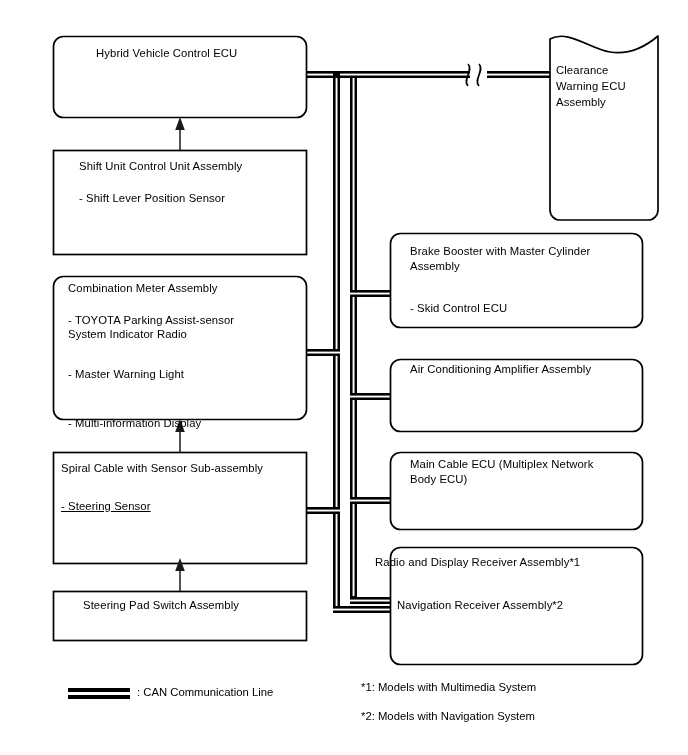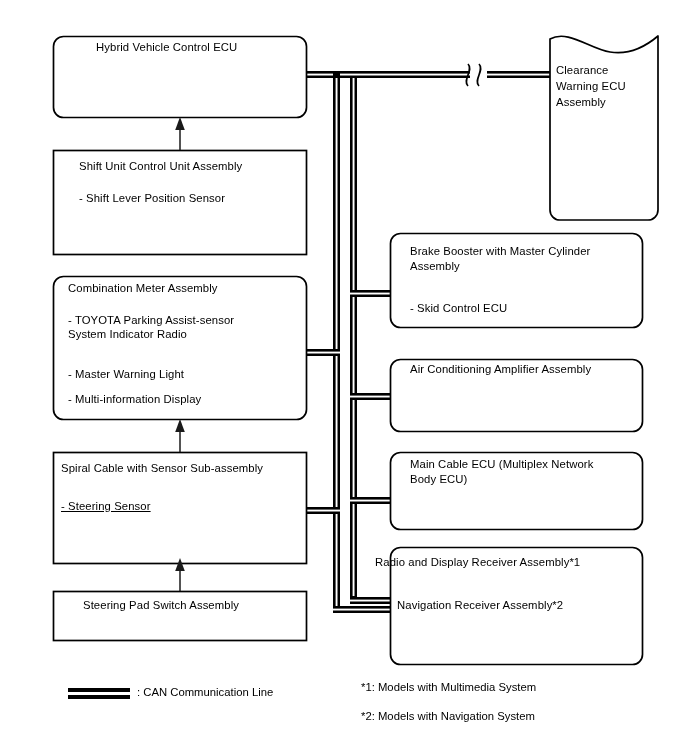--- a/index.html
+++ b/index.html
@@ -139,30 +139,30 @@
     <polygon points="180,558 175.2,571 184.8,571" fill="#1a1a1a"></polygon>
   </g>
 
   <g>
     <rect x="68" y="688" width="62" height="4" fill="#000"></rect>
     <rect x="68" y="695" width="62" height="4" fill="#000"></rect>
   </g>
 
 </svg>
 
-<div class="node-label" style="left:96px;top:40px;width:220px;">Hybrid Vehicle Control ECU</div>
+<div class="node-label" style="left:96px;top:46px;width:220px;">Hybrid Vehicle Control ECU</div>
 
 <div class="node-label" style="left:79px;top:159px;">Shift Unit Control Unit Assembly</div>
 <div class="node-label" style="left:79px;top:191px;">- Shift Lever Position Sensor</div>
 
 <div class="node-label" style="left:68px;top:281px;">Combination Meter Assembly</div>
 <div class="node-label" style="left:68px;top:313px;">- TOYOTA Parking Assist-sensor</div>
 <div class="node-label" style="left:68px;top:327px;">System Indicator Radio</div>
 <div class="node-label" style="left:68px;top:367px;">- Master Warning Light</div>
-<div class="node-label" style="left:68px;top:392px;">- Multi-information Display</div>
+<div class="node-label" style="left:68px;top:416px;">- Multi-information Display</div>
 
 <div class="node-label" style="left:61px;top:461px;">Spiral Cable with Sensor Sub-assembly</div>
 <div class="node-label" style="left:61px;top:499px;text-decoration:underline;">- Steering Sensor</div>
 
 <div class="node-label" style="left:83px;top:598px;">Steering Pad Switch Assembly</div>
 
 <div class="node-label" style="left:556px;top:63px;">Clearance</div>
 <div class="node-label" style="left:556px;top:79px;">Warning ECU</div>
 <div class="node-label" style="left:556px;top:95px;">Assembly</div>
 

